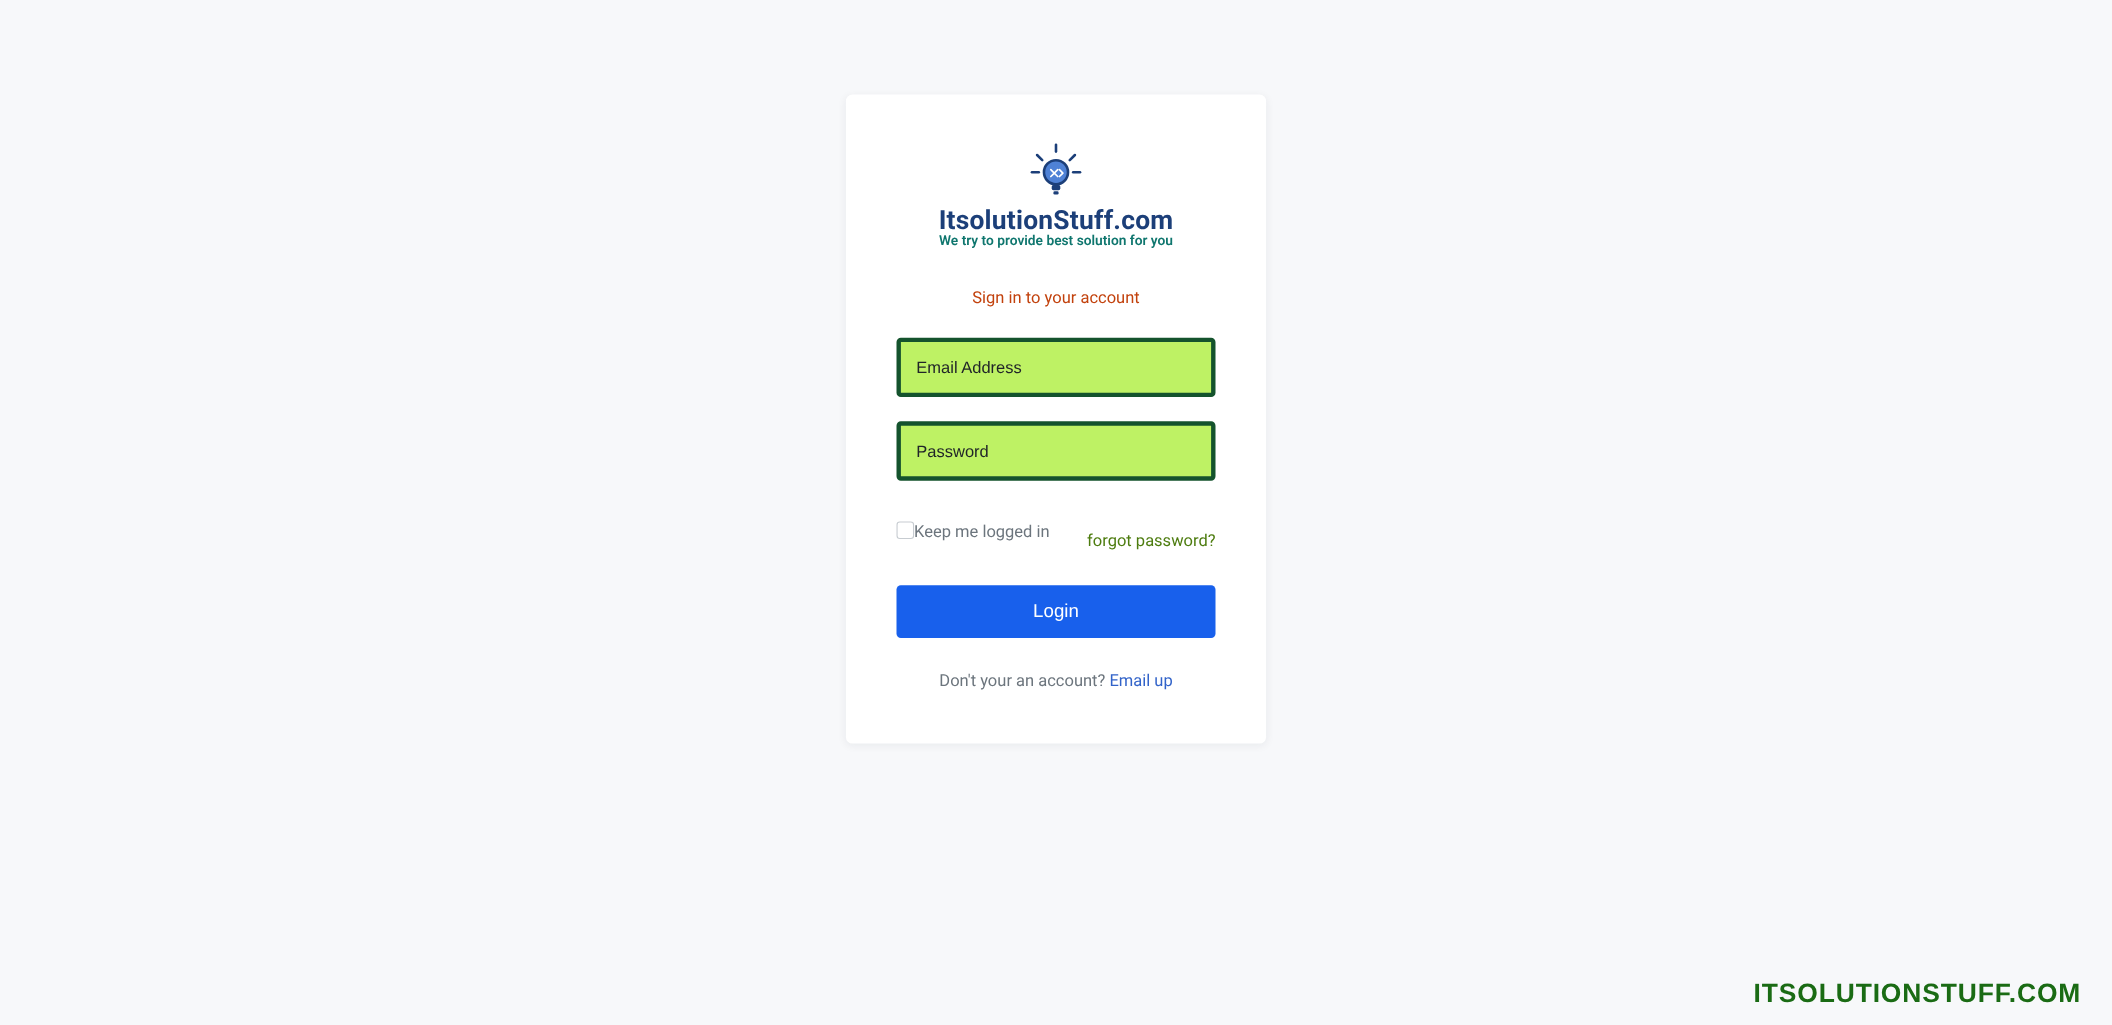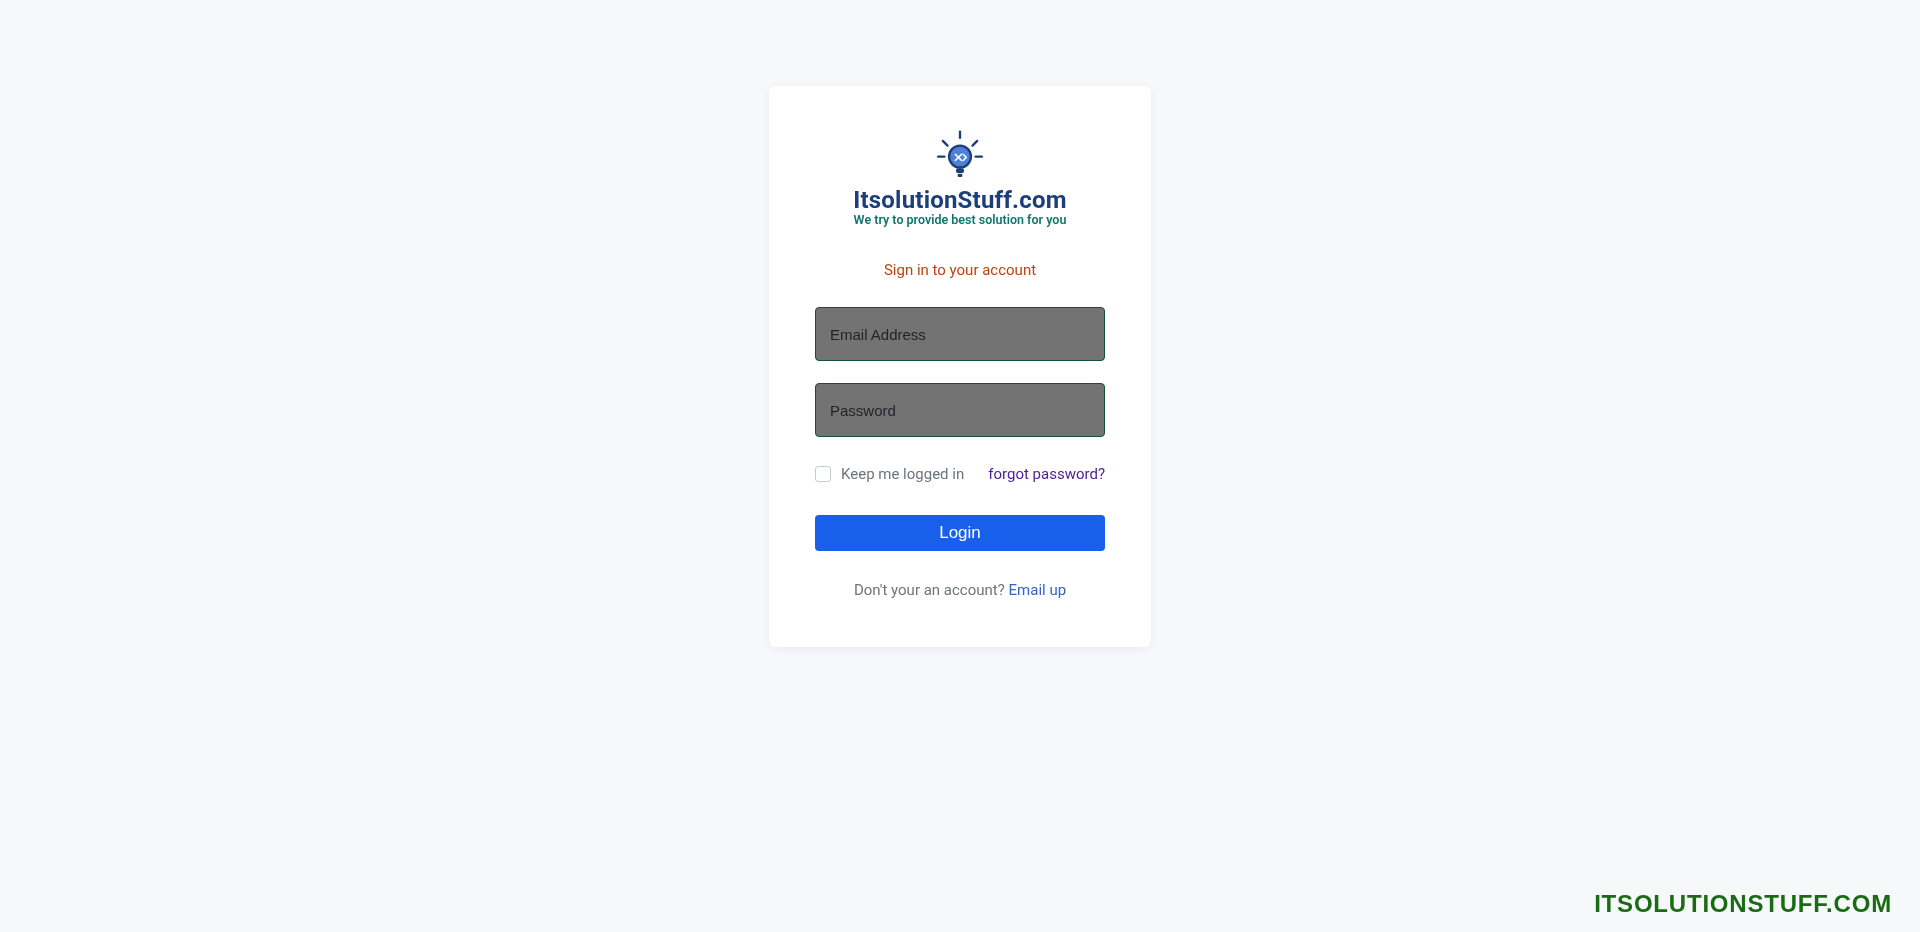--- a/index.html
+++ b/index.html
@@ -47,55 +47,56 @@
   }
   .signin-text {
     font-size: 15px;
     color: #c2410c;
     margin-top: 34px;
     margin-bottom: 28px;
   }
   .input {
     width: 100%;
     height: 54px;
-    border: 1px solid #14532d;
+    border: 4px solid #14532d;
     border-radius: 4px;
     padding: 12px 14px;
     font-size: 15px;
     color: #212529;
     margin-bottom: 22px;
-    background:#737373;
+    background:#bef264;
     outline: none;
   }
   .input::placeholder { color:#212529; }
   .row-options {
     display: flex;
     align-items: center;
     justify-content: space-between;
     margin-bottom: 32px;
     margin-top: 6px;
   }
-  .remember { display:flex; align-items:center; gap:10px; color:#6c757d; font-size:15px; }
+  .remember { display:flex; color:#6c757d; font-size:15px; }
   .chk {
     width:16px; height:16px;
     border:1px solid #c7ccd1;
     border-radius:3px;
     background:#fff;
     appearance:none;
     cursor:pointer;
   }
   .forgot {
-    color:#4c1d95;
+    color:#4d7c0f;
     font-size:15px;
     text-decoration:none;
     cursor:pointer;
+    margin-top:17px;
   }
   .btn-login {
     width:100%;
-    height:36px;
+    height:48px;
     background:#1860ec;
     color:#fff;
     border:none;
     border-radius:4px;
     font-size:17px;
     cursor:pointer;
   }
   .signup-line {
     margin-top:30px;
     font-size:15px;

